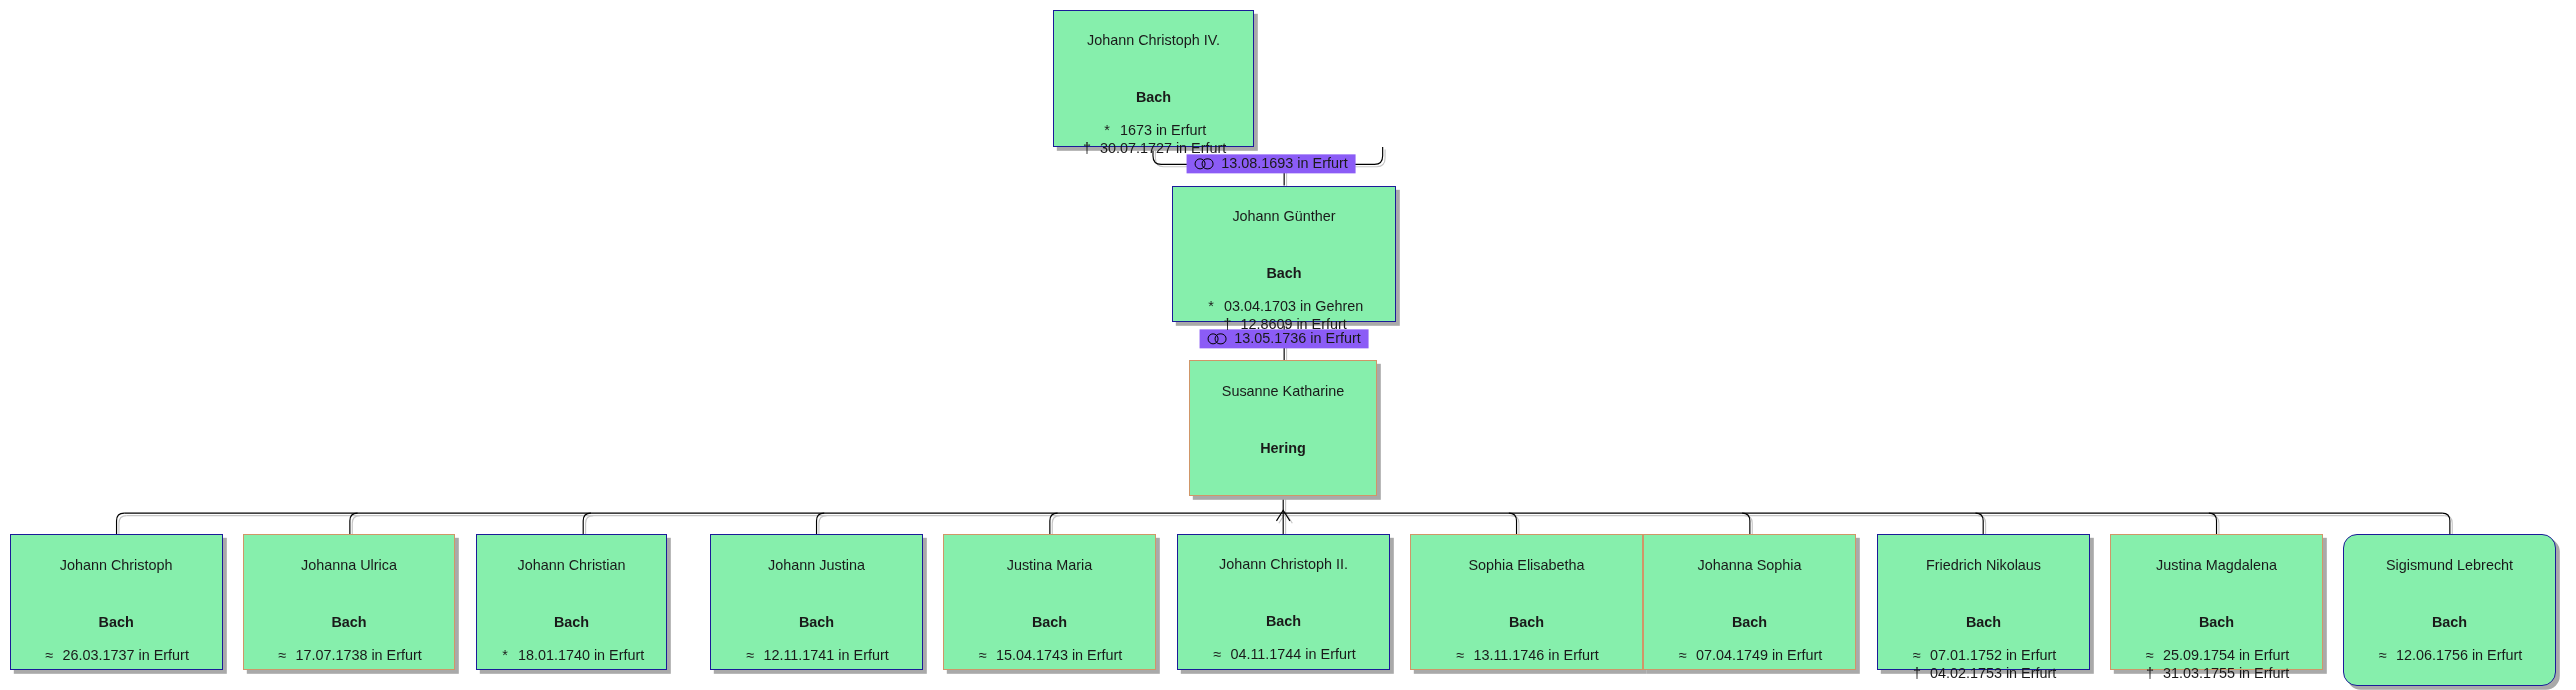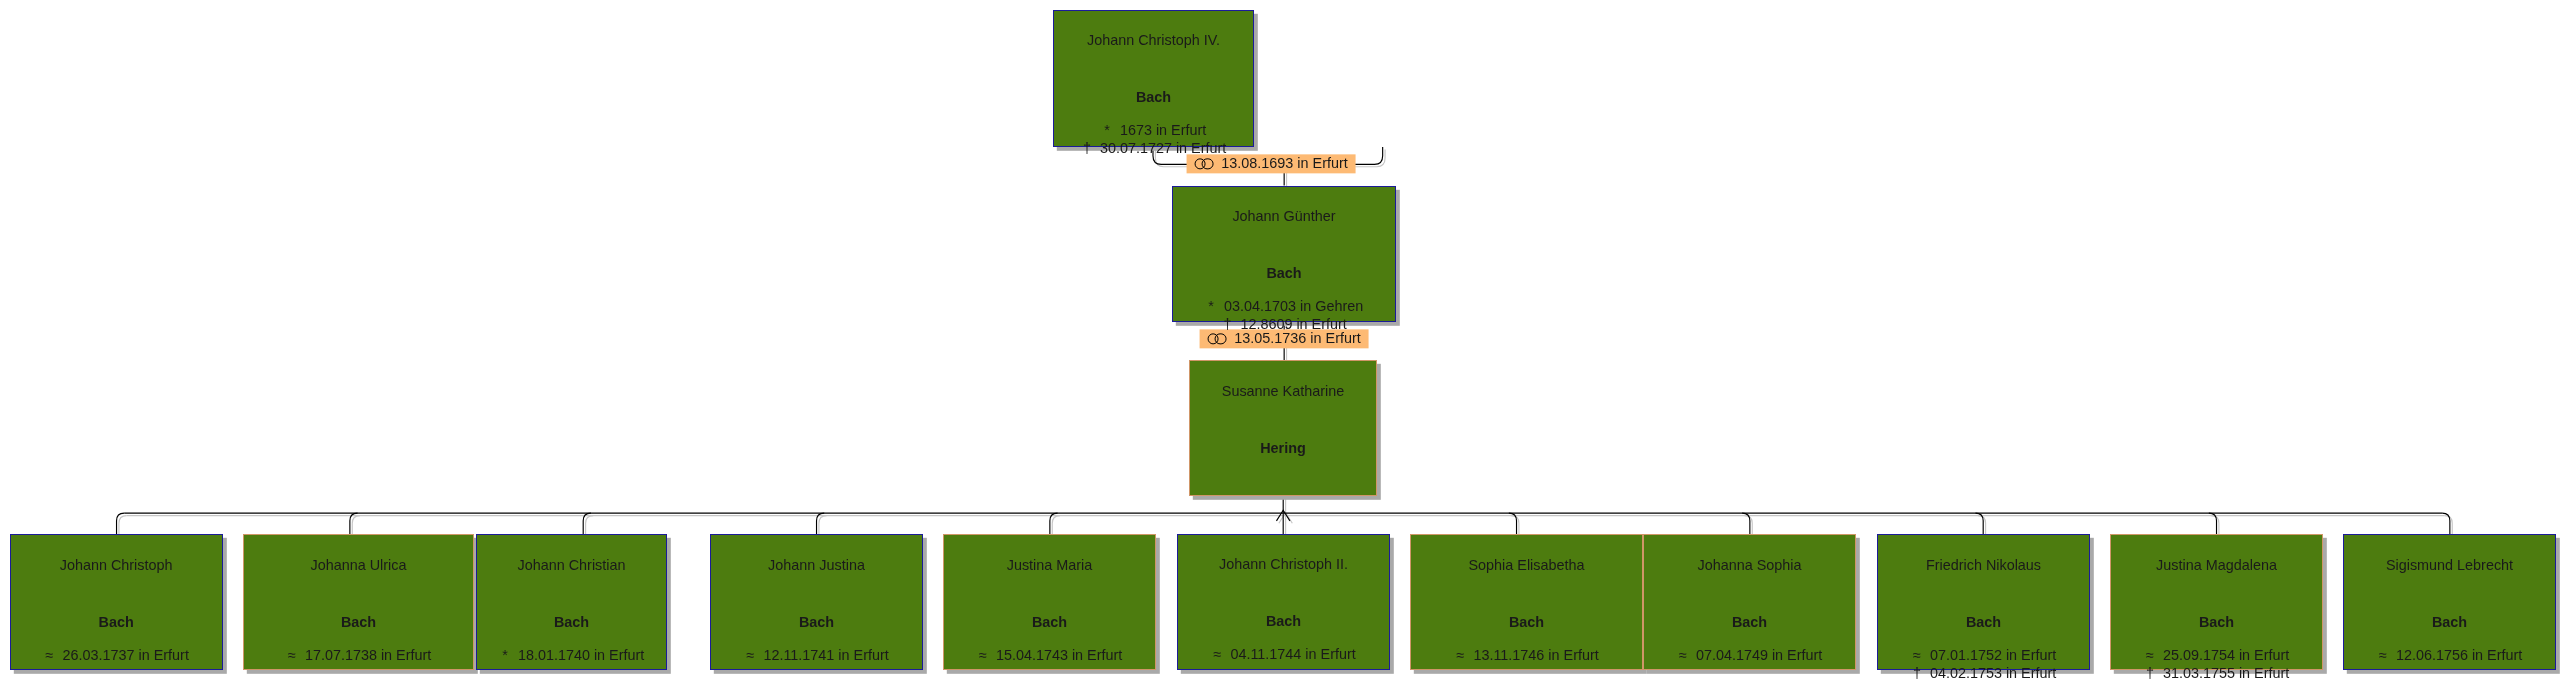--- a/index.html
+++ b/index.html
@@ -25,38 +25,38 @@
     overflow:hidden;
   }
   svg.connectors{
     position:absolute;
     left:0;top:0;
     width:2576px;height:690px;
   }
   .person{
     position:absolute;
     box-sizing:border-box;
-    background:#4d7c0f;
+    background:#86efac;
     text-align:center;
     padding-top:22px;
     box-shadow:3.8px 3.8px 0 0 var(--box-shadow);
     cursor:pointer;
   }
   .person.male{border:1px solid var(--male);}
   .person.female{border:1px solid var(--female);}
   .person.direct{border-width:1.9px;padding-top:21px;}
   .given{line-height:17.3px;white-space:nowrap;}
   .surname{line-height:17.3px;font-weight:bold;white-space:nowrap;margin-top:40px;}
   .events{margin-top:14.4px;}
   .event{line-height:18px;white-space:nowrap;display:flex;justify-content:center;}
   .event .sym{display:inline-block;min-width:12.5px;text-align:center;margin-right:6.7px;}
   .mlabel{
     position:absolute;
     transform:translate(-50%,-50%);
-    background:#fdba74;
+    background:#8b5cf6;
     padding:1px 7.7px;
     white-space:nowrap;
     display:flex;
     align-items:center;
     line-height:17.3px;
   }
   .rings{display:inline-flex;align-items:center;margin-right:7.7px;}
   .rings i{
     display:inline-block;
     width:9.6px;height:9.6px;
@@ -163,21 +163,21 @@
     <div class="person male" style="left: 9.6px; top: 534px; width: 213px; height: 136px;">
     <div class="given">Johann Christoph</div>
     <div class="surname">Bach</div>
     <div class="events">
         <div class="event">
           <span class="sym">≈</span>
           <span class="etext">26.03.1737 in Erfurt</span>
         </div>
       </div>
   </div>
-    <div class="person female" style="left: 243px; top: 534px; width: 231px; height: 136px;">
+    <div class="person female" style="left: 243px; top: 534px; width: 212px; height: 136px;">
     <div class="given">Johanna Ulrica</div>
     <div class="surname">Bach</div>
     <div class="events">
         <div class="event">
           <span class="sym">≈</span>
           <span class="etext">17.07.1738 in Erfurt</span>
         </div>
       </div>
   </div>
     <div class="person male" style="left: 476px; top: 534px; width: 191px; height: 136px;">
@@ -261,21 +261,21 @@
         <div class="event">
           <span class="sym">≈</span>
           <span class="etext">25.09.1754 in Erfurt</span>
         </div>
         <div class="event">
           <span class="sym">†</span>
           <span class="etext">31.03.1755 in Erfurt</span>
         </div>
       </div>
   </div>
-    <div class="person male" style="left: 2343px; top: 534px; width: 213px; height: 136px;">
+    <div class="person male" style="left: 2343px; top: 534px; width: 213px; height: 152px; border-radius: 14px;">
     <div class="given">Sigismund Lebrecht</div>
     <div class="surname">Bach</div>
     <div class="events">
         <div class="event">
           <span class="sym">≈</span>
           <span class="etext">12.06.1756 in Erfurt</span>
         </div>
       </div>
   </div>
   </div>

